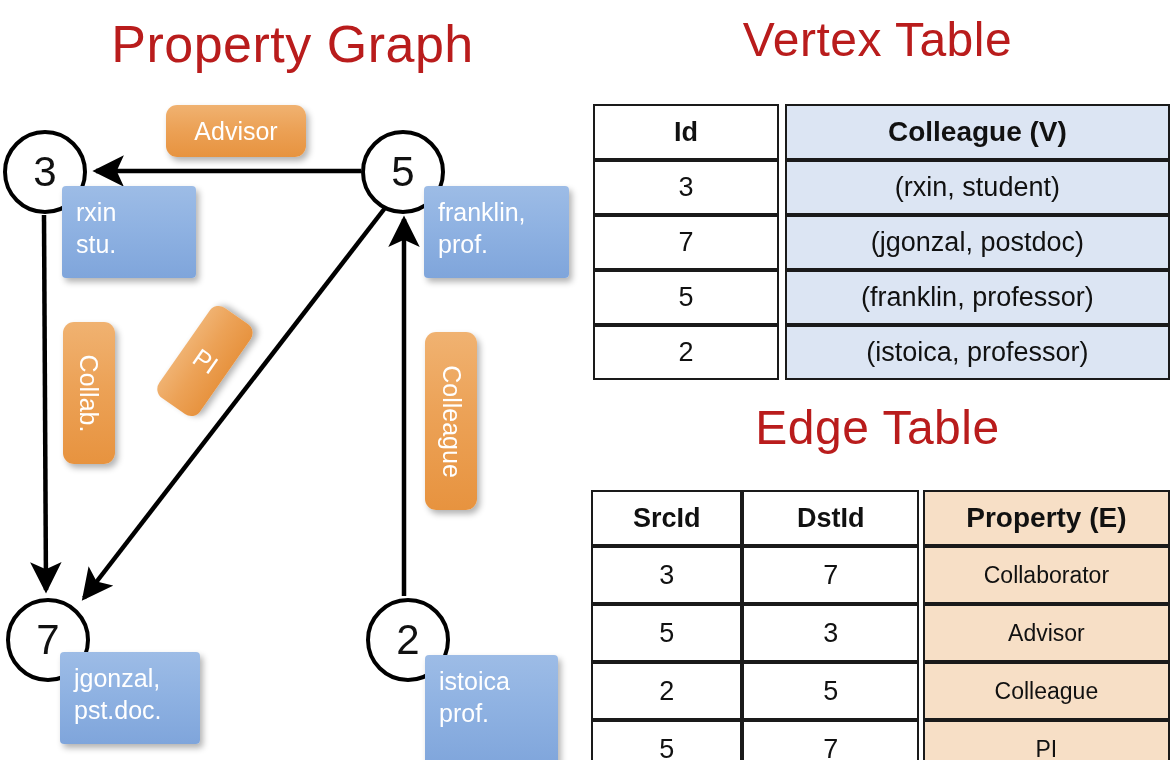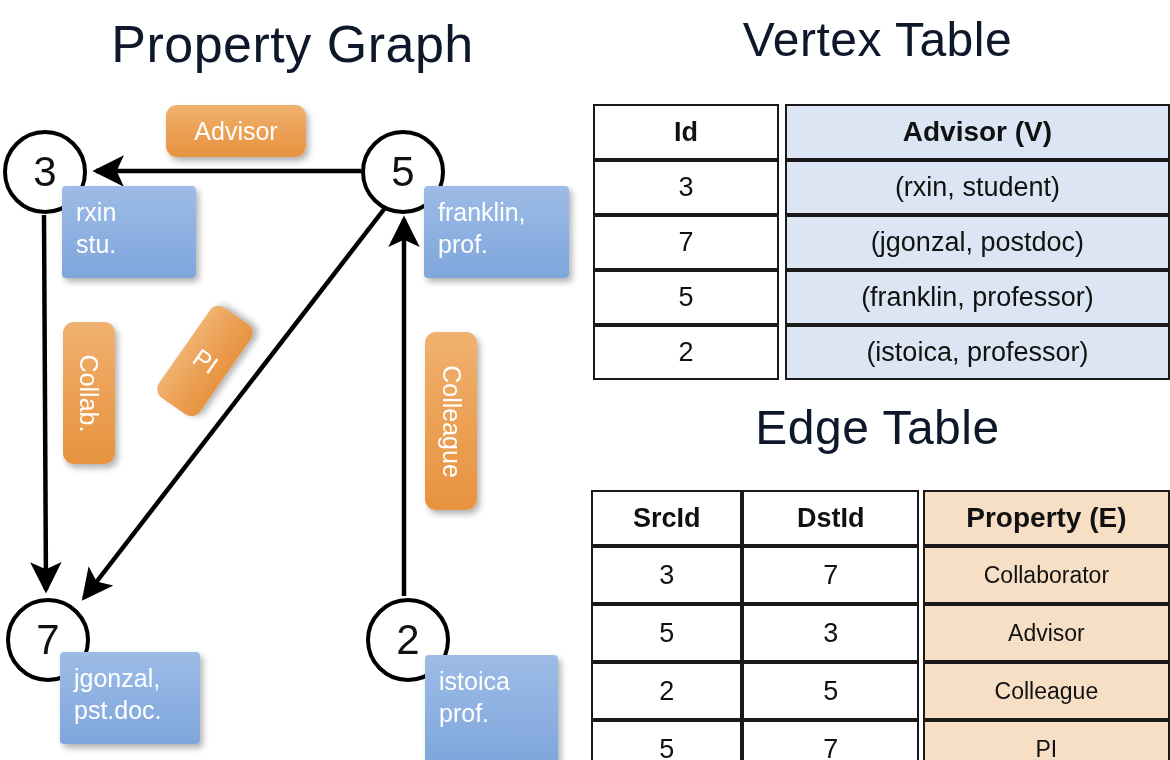--- a/index.html
+++ b/index.html
@@ -14,21 +14,21 @@
     overflow: hidden;
     font-family: "Liberation Sans", sans-serif;
     color: #000;
   }
 
   
   .title {
     position: absolute;
     font-family: "Liberation Sans", sans-serif;
     font-weight: 300;
-    color: #0f172a;
+    color: #b91c1c;
     letter-spacing: 0.5px;
     white-space: nowrap;
   }
   #title-property-graph { left: 0; top: 14px; width: 585px; text-align: center; font-size: 52px; }
   #title-vertex-table  { left: 585px; top: 12px; width: 585px; text-align: center; font-size: 48px; }
   #title-edge-table    { left: 585px; top: 400px; width: 585px; text-align: center; font-size: 48px; }
 
   
   #graph-canvas {
     position: absolute;
@@ -204,21 +204,21 @@
     <span>Colleague</span>
   </div>
 
 </div>
 
 <table class="tbl" id="vertex-table">
   <thead>
     <tr>
       <th class="c-id">Id</th>
       <td class="spacer"></td>
-      <th class="c-prop">Advisor (V)</th>
+      <th class="c-prop">Colleague (V)</th>
     </tr>
   </thead>
   <tbody>
     <tr>
       <td class="c-id">3</td>
       <td class="spacer"></td>
       <td class="c-prop">(rxin, student)</td>
     </tr>
     <tr>
       <td class="c-id">7</td>

